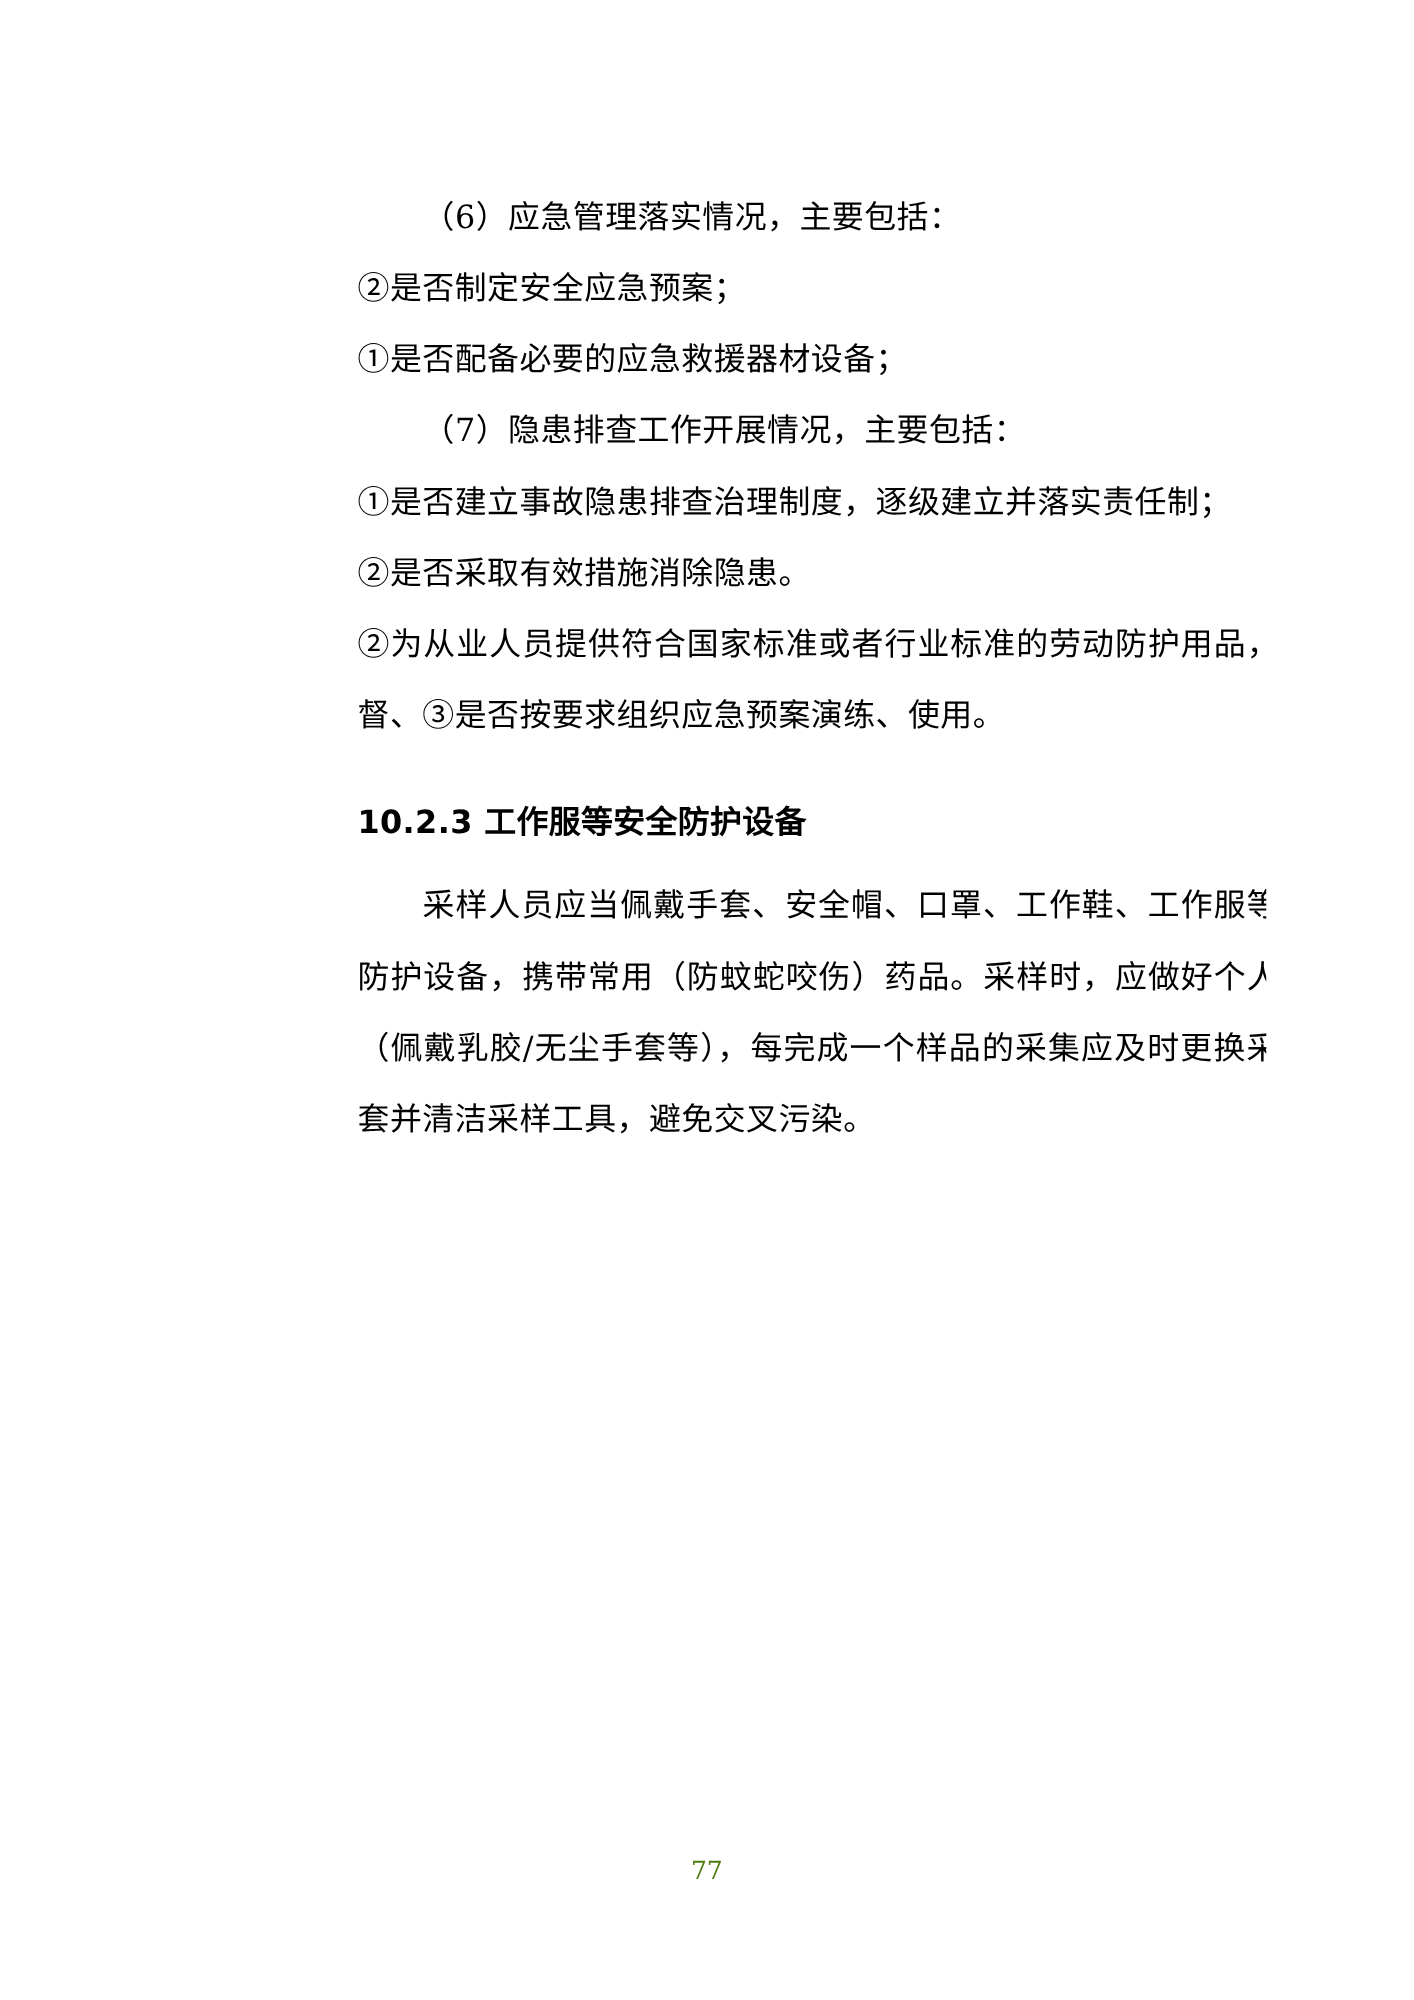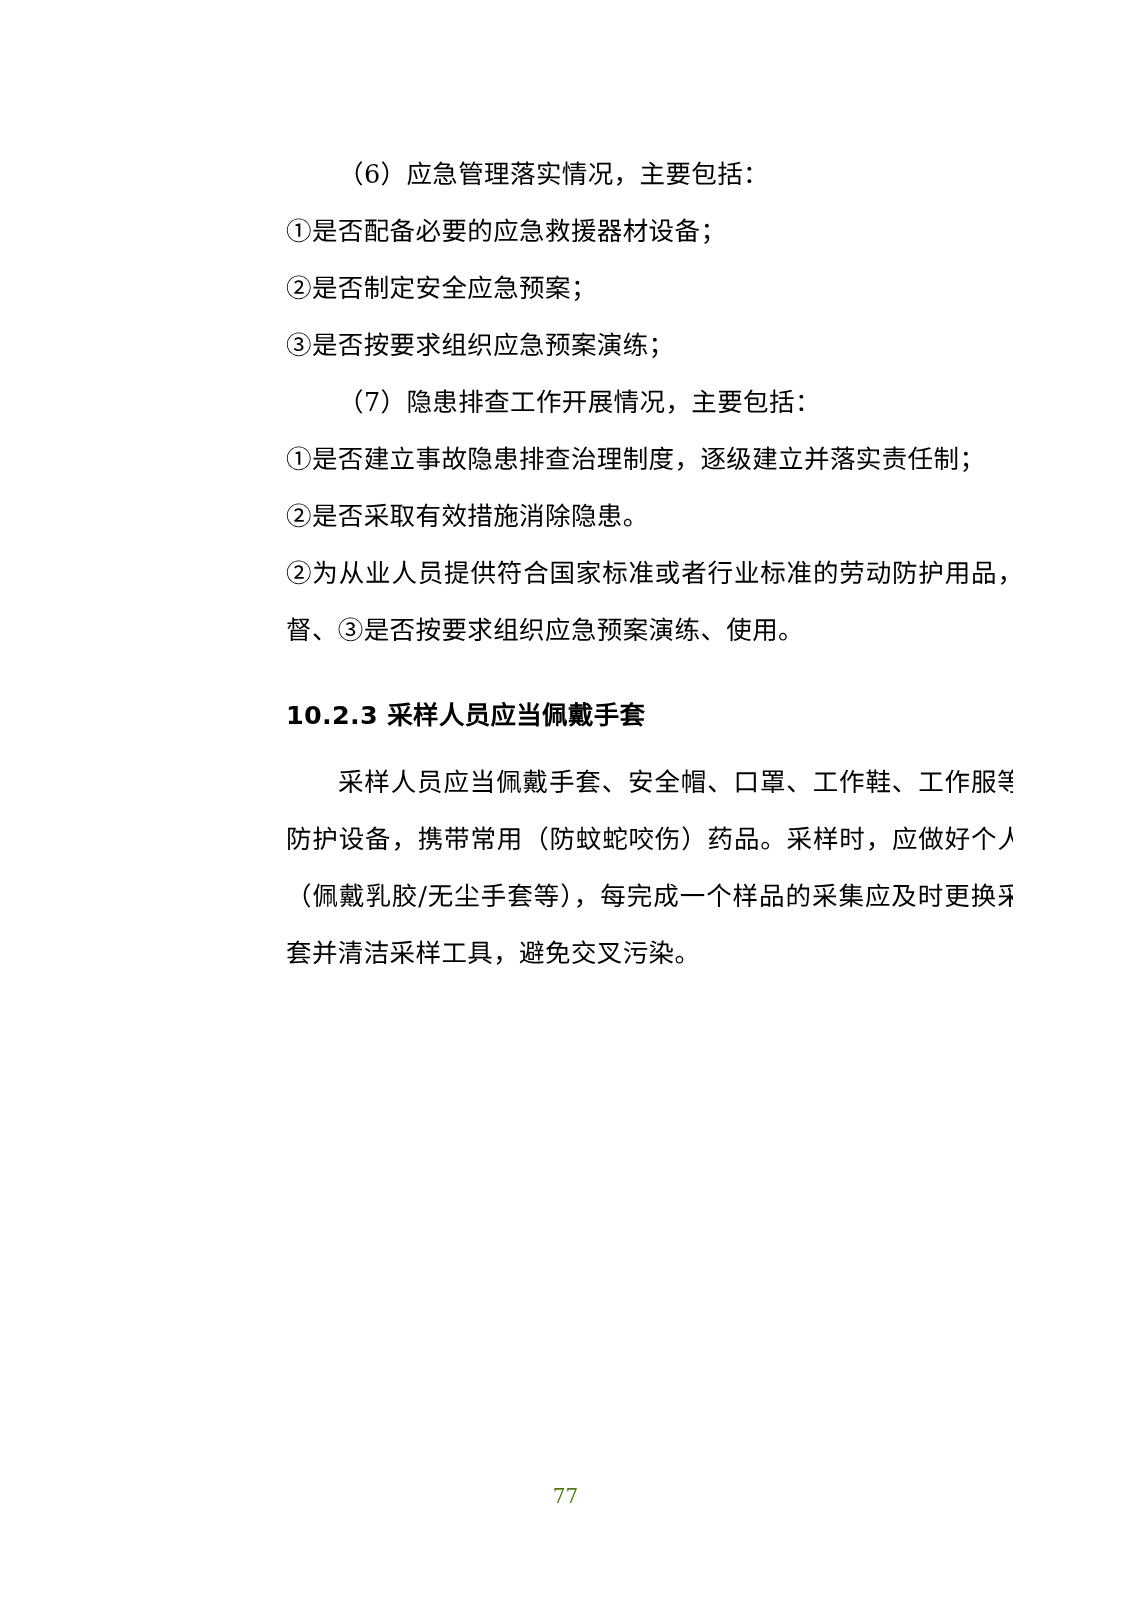--- a/index.html
+++ b/index.html
@@ -55,30 +55,29 @@
     color: #4d7c0f;
   }
 </style>
 </head>
 <body>
 
 <div class="page">
   <div class="content">
 
     <p class="para indent">（6）应急管理落实情况，主要包括：</p>
+    <p class="para">②是否制定安全应急预案；</p>
     <p class="para">①是否配备必要的应急救援器材设备；</p>
-    <p class="para">②是否制定安全应急预案；</p>
-    <p class="para">③是否按要求组织应急预案演练；</p>
 
     <p class="para indent">（7）隐患排查工作开展情况，主要包括：</p>
     <p class="para">①是否建立事故隐患排查治理制度，逐级建立并落实责任制；</p>
     <p class="para">②是否采取有效措施消除隐患。</p>
 
     <p class="para">②为从业人员提供符合国家标准或者行业标准的劳动防护用品，并监督、③是否按要求组织应急预案演练、使用。</p>
 
-    <h2 class="heading">10.2.3 采样人员应当佩戴手套</h2>
+    <h2 class="heading">10.2.3 工作服等安全防护设备</h2>
 
     <p class="para indent">采样人员应当佩戴手套、安全帽、口罩、工作鞋、工作服等安全防护设备，携带常用（防蚊蛇咬伤）药品。采样时，应做好个人防护（佩戴乳胶/无尘手套等），每完成一个样品的采集应及时更换采样手套并清洁采样工具，避免交叉污染。</p>
 
   </div>
 
   <div class="page-number">77</div>
 </div>
 
 </body></html>

